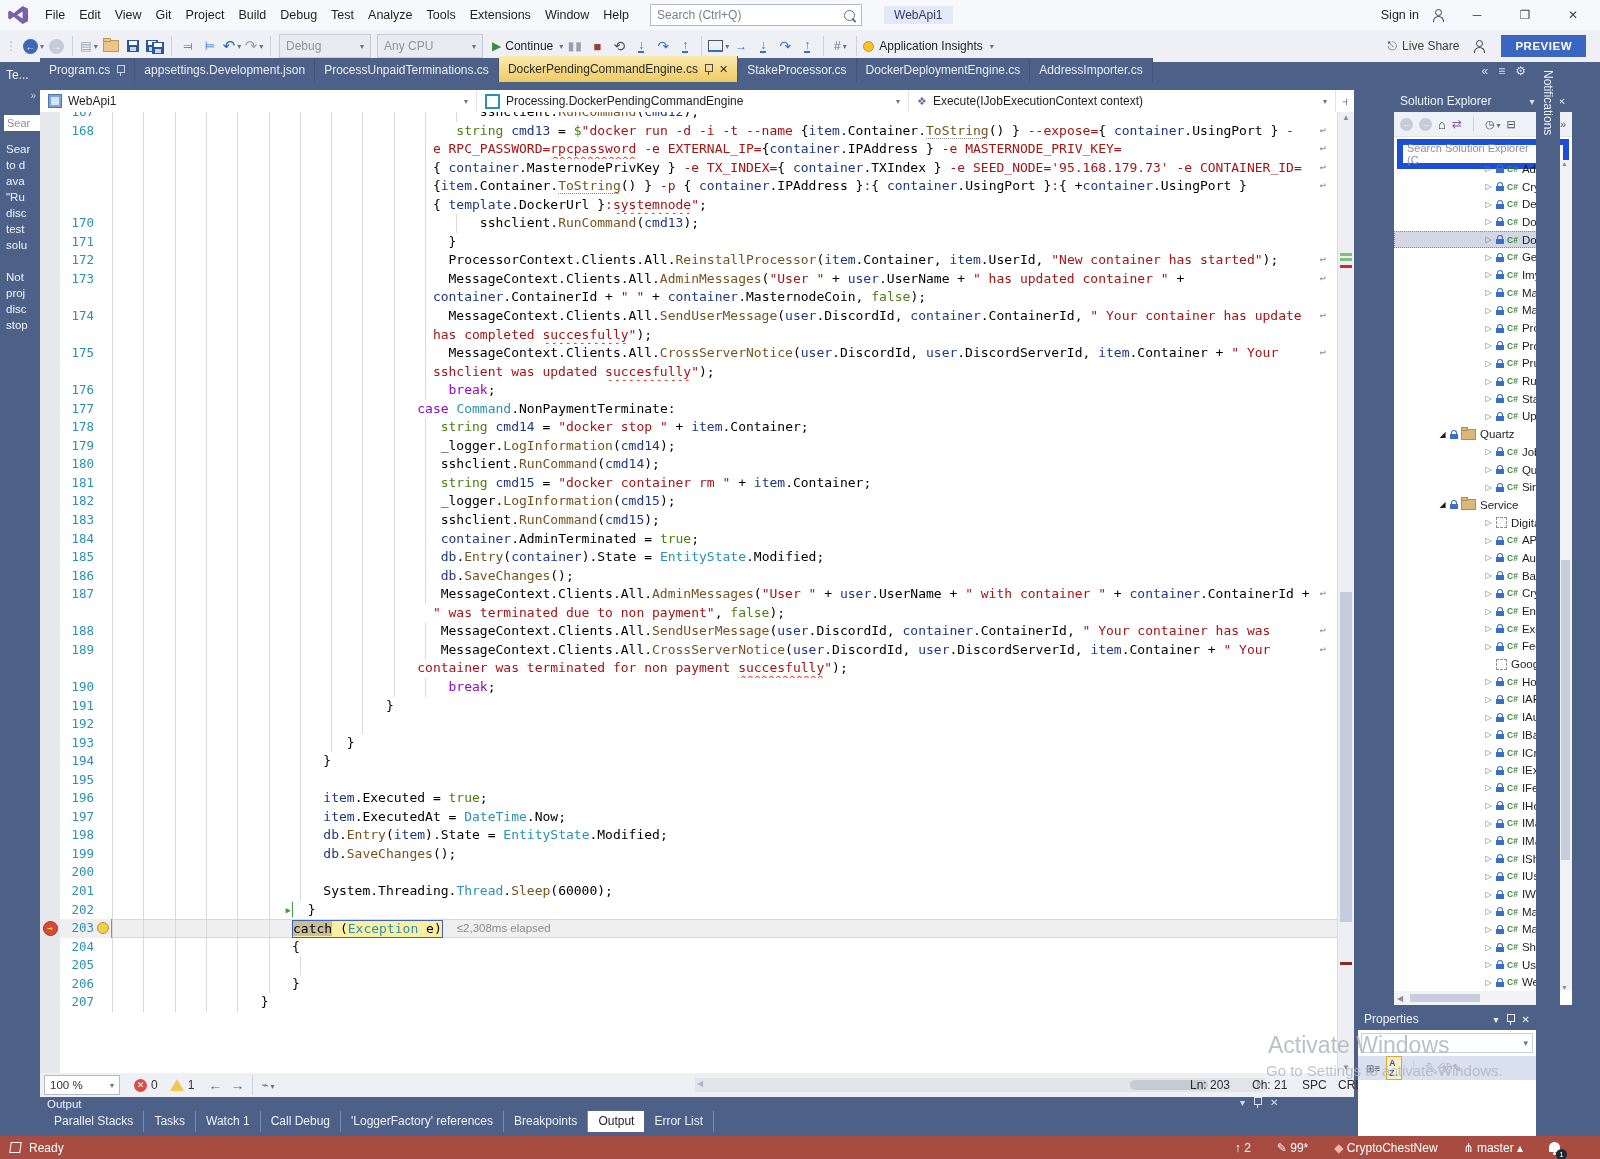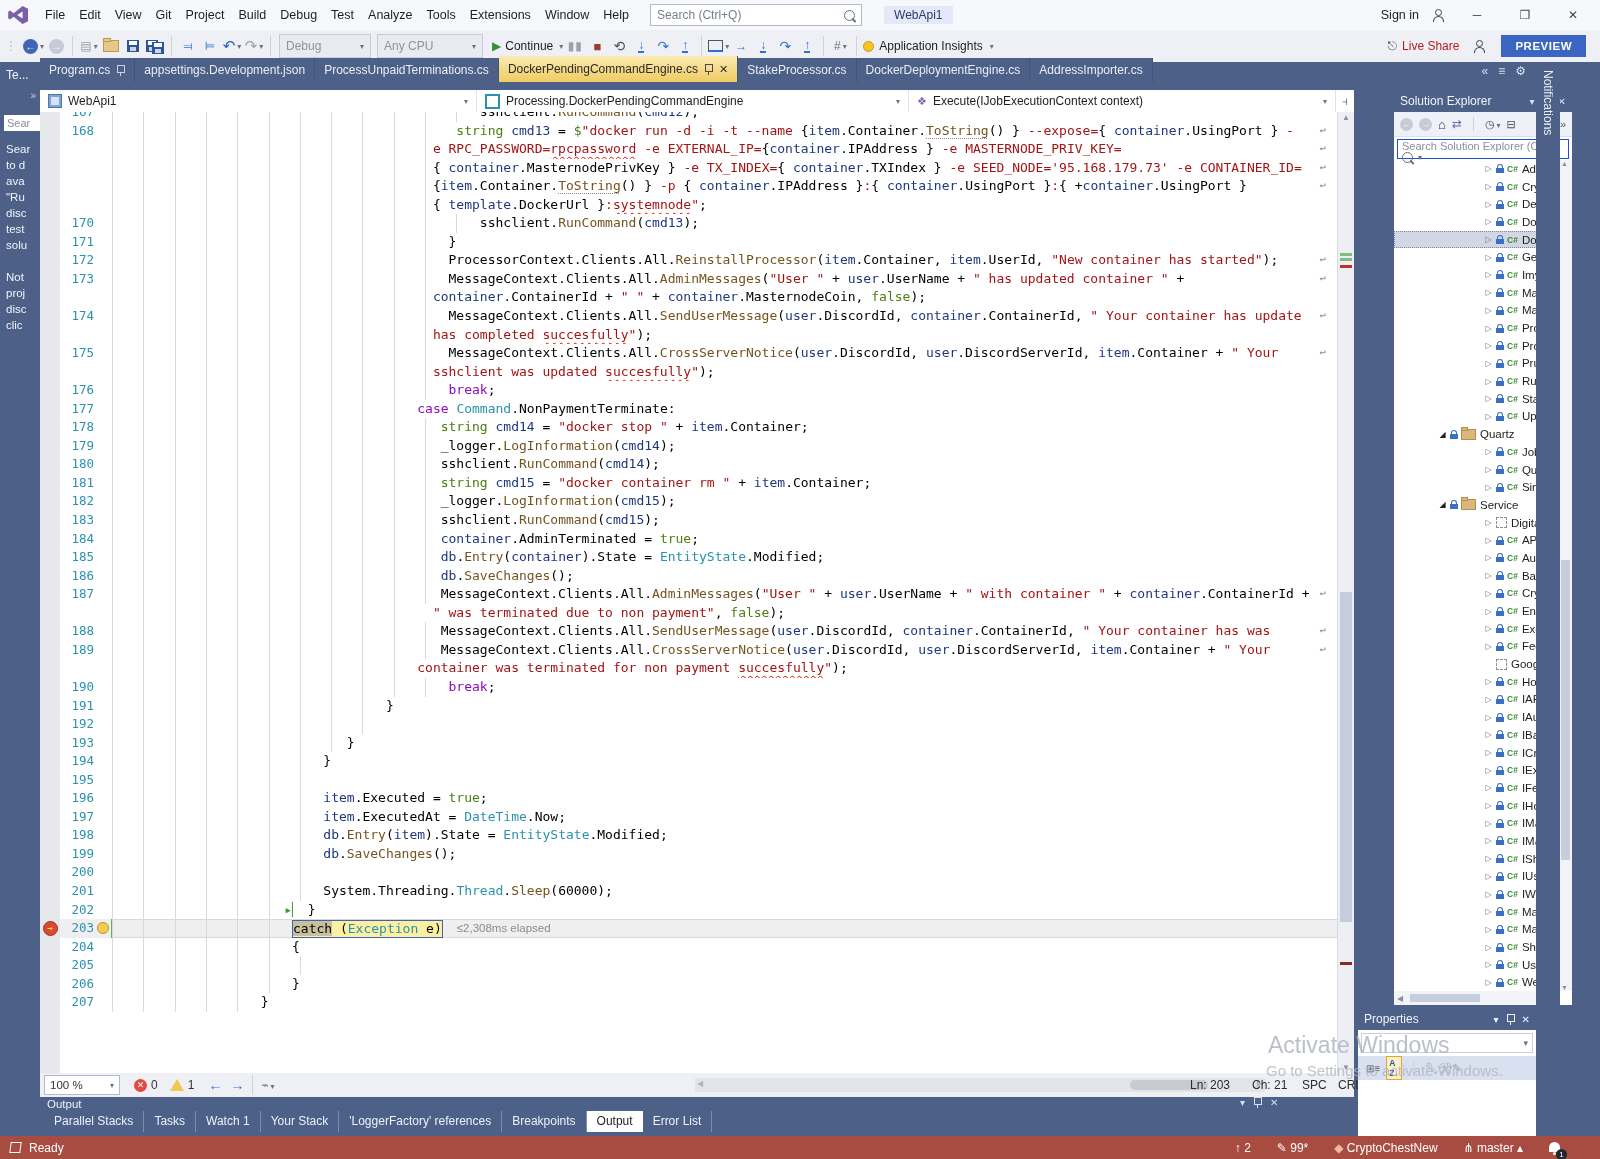--- a/index.html
+++ b/index.html
@@ -132,22 +132,22 @@
   .badge{position:absolute;right:-7px;bottom:-5px;width:11px;height:11px;border-radius:50%;background:#20272F;color:#fff;
     font-size:8px;line-height:11px;text-align:center;}
 
   
   #solexp{position:absolute;left:1358px;top:90px;width:178px;height:915px;margin-left:36px;}
   #solexp .phdr{height:22px;color:#F0F3FA;font-size:12px;display:flex;align-items:center;padding:0 6px;gap:6px;}
   #solexp .phdr .ctr{margin-left:auto;display:flex;gap:7px;font-size:10px;color:#D9DFEC;align-items:center;}
   #se-body{position:absolute;left:0;top:22px;width:178px;bottom:0;background:#fff;}
   #se-tools{height:24px;background:#EEF1F8;border-bottom:1px solid #DDE1EB;display:flex;align-items:center;gap:6px;
     padding:0 6px;color:#4A5160;font-size:11px;}
-  #se-search{height:18px;margin:2px 3px;border:1px solid #1d4ed8;background:#fff;color:#8A8F9B;font-size:11px;
-    display:flex;align-items:flex-start;justify-content:space-between;padding:0 4px;flex-direction:column;}
+  #se-search{height:18px;margin:2px 3px;border:6px solid #1d4ed8;background:#fff;color:#8A8F9B;font-size:11px;
+    display:flex;align-items:center;justify-content:space-between;padding:0 4px;}
   #tree{position:absolute;left:0;top:48px;right:13px;bottom:14px;overflow:hidden;}
   .ti{height:17.7px;display:flex;align-items:center;font-size:11.5px;color:#1E1E1E;white-space:nowrap;overflow:hidden;}
   .ti.sel{background:#D2D7E3;outline:1px dotted #7A88A8;outline-offset:-1px;}
   .exp{width:9px;flex:none;color:#707683;font-size:8px;text-align:center;margin-right:3px;}
   .exp.open{color:#1E1E1E;}
   .lockic{width:8px;height:9px;position:relative;flex:none;margin-right:3px;}
   .lockic::before{content:"";position:absolute;left:1px;top:0;width:4px;height:4px;border:1px solid #3B6EC5;border-bottom:none;border-radius:3px 3px 0 0;}
   .lockic::after{content:"";position:absolute;left:0;top:4px;width:8px;height:5px;background:#3B6EC5;}
   .csic{color:#388A34;font-weight:bold;font-size:8.5px;flex:none;margin-right:4px;}
   .foldic{width:13px;height:9px;background:#DCB67A;border:1px solid #B0904F;position:relative;flex:none;margin-right:4px;}
@@ -281,21 +281,21 @@
       </span>
     <span class="tsep"></span>
     <span class="tbi" style="color:#6B7282;">#<span class="caret">▾</span></span>
     <span class="tsep"></span>
     <span class="tbi" style="gap:5px;">
       <span class="bulbdot"></span>
       <span style="color:#1E1E1E;">Application Insights</span>
         <span class="caret">▾</span>
     </span>
     <span style="margin-left:auto;display:flex;align-items:center;gap:14px;padding-right:14px;">
-      <span class="tbi" style="color:#4A5160;gap:5px;">⎋ <span style="color:#b91c1c;">Live Share</span></span>
+      <span class="tbi" style="color:#4A5160;gap:5px;">⎋ <span style="color:#404040;">Live Share</span></span>
       <span class="person"></span>
       <span id="preview-btn">PREVIEW</span>
     </span>
   </div>
 
   <div id="tabstrip">
     <div id="dtabs" style="display:flex;align-items:flex-end;">
         <div class="dtab">
           <span>Program.cs</span>
           <span class="pin" style="color: rgb(201, 210, 230);"></span>
@@ -356,21 +356,21 @@
         <div class="txt">to d</div>
         <div class="txt">ava</div>
         <div class="txt">"Ru</div>
         <div class="txt">disc</div>
         <div class="txt">test</div>
         <div class="txt">solu</div>
         <div class="txt"> </div>
         <div class="txt">Not</div>
         <div class="txt">proj</div>
         <div class="txt">disc</div>
-        <div class="txt">clic</div>
+        <div class="txt">stop</div>
       </div>
   </div>
 
   <div id="editor">
     <div id="bpmargin"></div>
     <div id="rows">
         <div class="row"><div class="bpm" style="background: rgb(231, 232, 236);"></div><div class="ln">167</div><div class="gz"></div><div class="codeline"><span class="ind" style="width: 47ch;"></span><span class="tk-p">sshclient.</span><span class="tk-m">RunCommand</span><span class="tk-p">(</span><span class="tk-l">cmd12</span><span class="tk-p">);</span></div></div>
         <div class="row"><div class="bpm" style="background: rgb(231, 232, 236);"></div><div class="ln">168</div><div class="gz"></div><div class="codeline"><span class="ind" style="width: 44ch;"></span><span class="tk-k">string</span><span class="tk-p"> </span><span class="tk-l">cmd13</span><span class="tk-p"> = </span><span class="tk-k">$</span><span class="tk-s">"docker run -d -i -t --name </span><span class="tk-p">{</span><span class="tk-l">item</span><span class="tk-p">.Container.</span><span class="tk-m d">ToString</span><span class="tk-p">() }</span><span class="tk-s"> --expose=</span><span class="tk-p">{ </span><span class="tk-l">container</span><span class="tk-p">.UsingPort }</span><span class="tk-s"> -</span><span class="wr">↩</span></div></div>
         <div class="row"><div class="bpm" style="background: rgb(231, 232, 236);"></div><div class="ln"></div><div class="gz"></div><div class="codeline"><span class="ind" style="width: 41ch;"></span><span class="tk-s">e RPC_PASSWORD=</span><span class="tk-s w">rpcpassword</span><span class="tk-s"> -e EXTERNAL_IP=</span><span class="tk-p">{</span><span class="tk-l">container</span><span class="tk-p">.IPAddress }</span><span class="tk-s"> -e MASTERNODE_PRIV_KEY=</span><span class="wr">↩</span></div></div>
         <div class="row"><div class="bpm" style="background: rgb(231, 232, 236);"></div><div class="ln"></div><div class="gz"></div><div class="codeline"><span class="ind" style="width: 41ch;"></span><span class="tk-p">{ </span><span class="tk-l">container</span><span class="tk-p">.MasternodePrivKey } </span><span class="tk-s">-e TX_INDEX=</span><span class="tk-p">{ </span><span class="tk-l">container</span><span class="tk-p">.TXIndex }</span><span class="tk-s"> -e SEED_NODE='95.168.179.73' -e CONTAINER_ID=</span><span class="wr">↩</span></div></div>
@@ -459,21 +459,21 @@
     <div class="ptitle">Output</div>
     <div class="pctrl">
       <span>▾</span>
       <span class="pin"></span>
       <span>✕</span>
     </div>
     <div id="outtabs">
         <div class="otab">Parallel Stacks</div>
         <div class="otab">Tasks</div>
         <div class="otab">Watch 1</div>
-        <div class="otab">Your Stack</div>
+        <div class="otab">Call Debug</div>
         <div class="otab">'LoggerFactory' references</div>
         <div class="otab">Breakpoints</div>
         <div class="otab active">Output</div>
         <div class="otab">Error List</div>
       </div>
   </div>
 
   <div id="statusbar">
     <span class="sq"></span>
     <span>Ready</span>

